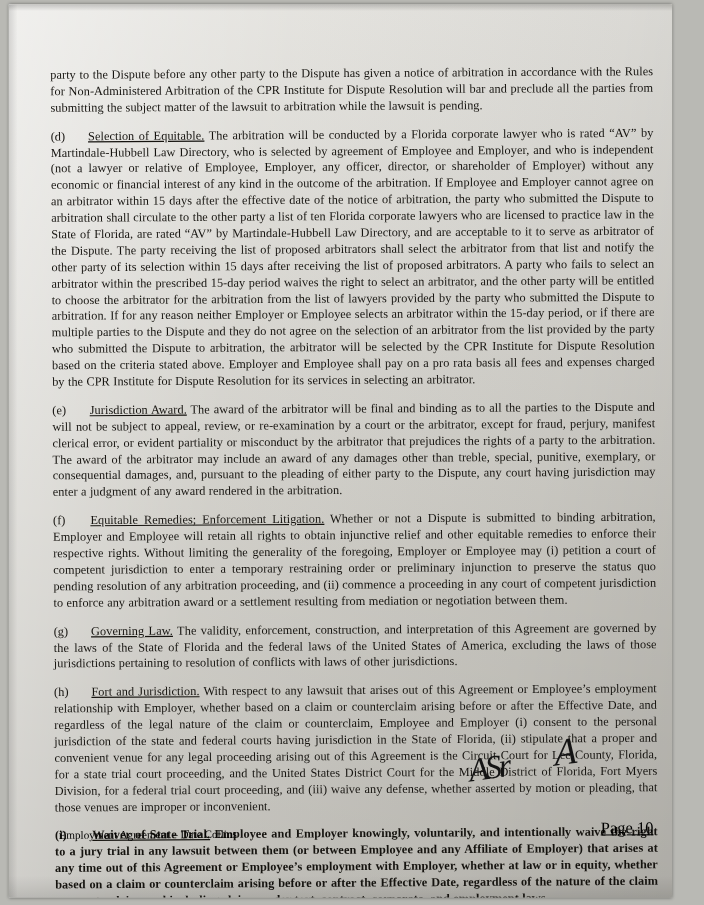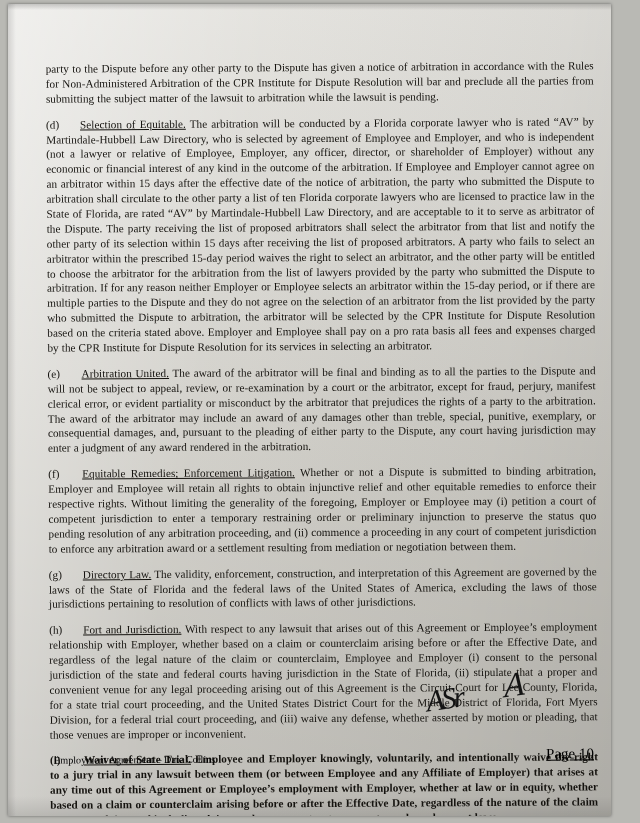--- a/index.html
+++ b/index.html
@@ -117,31 +117,31 @@
   <div class="content">
 
     <p>party to the Dispute before any other party to the Dispute has given a notice of arbitration in accordance with the Rules for Non-Administered Arbitration of the CPR Institute for Dispute Resolution will bar and preclude all the parties from submitting the subject matter of the lawsuit to arbitration while the lawsuit is pending.</p>
 
     <p>
       <span class="lead">(d)</span><span class="sec-label">Selection of Equitable.</span>
       <span>The arbitration will be conducted by a Florida corporate lawyer who is rated “AV” by Martindale-Hubbell Law Directory, who is selected by agreement of Employee and Employer, and who is independent (not a lawyer or relative of Employee, Employer, any officer, director, or shareholder of Employer) without any economic or financial interest of any kind in the outcome of the arbitration.  If Employee and Employer cannot agree on an arbitrator within 15 days after the effective date of the notice of arbitration, the party who submitted the Dispute to arbitration shall circulate to the other party a list of ten Florida corporate lawyers who are licensed to practice law in the State of Florida, are rated “AV” by Martindale-Hubbell Law Directory, and are acceptable to it to serve as arbitrator of the Dispute.  The party receiving the list of proposed arbitrators shall select the arbitrator from that list and notify the other party of its selection within 15 days after receiving the list of proposed arbitrators.  A party who fails to select an arbitrator within the prescribed 15-day period waives the right to select an arbitrator, and the other party will be entitled to choose the arbitrator for the arbitration from the list of lawyers provided by the party who submitted the Dispute to arbitration.  If for any reason neither Employer or Employee selects an arbitrator within the 15-day period, or if there are multiple parties to the Dispute and they do not agree on the selection of an arbitrator from the list provided by the party who submitted the Dispute to arbitration, the arbitrator will be selected by the CPR Institute for Dispute Resolution based on the criteria stated above.  Employer and Employee shall pay on a pro rata basis all fees and expenses charged by the CPR Institute for Dispute Resolution for its services in selecting an arbitrator.</span>
     </p>
 
     <p>
-      <span class="lead">(e)</span><span class="sec-label">Arbitration United.</span>
+      <span class="lead">(e)</span><span class="sec-label">Jurisdiction Award.</span>
       <span>The award of the arbitrator will be final and binding as to all the parties to the Dispute and will not be subject to appeal, review, or re-examination by a court or the arbitrator, except for fraud, perjury, manifest clerical error, or evident partiality or misconduct by the arbitrator that prejudices the rights of a party to the arbitration.  The award of the arbitrator may include an award of any damages other than treble, special, punitive, exemplary, or consequential damages, and, pursuant to the pleading of either party to the Dispute, any court having jurisdiction may enter a judgment of any award rendered in the arbitration.</span>
     </p>
 
     <p>
       <span class="lead">(f)</span><span class="sec-label">Equitable Remedies; Enforcement Litigation.</span>
       <span>Whether or not a Dispute is submitted to binding arbitration, Employer and Employee will retain all rights to obtain injunctive relief and other equitable remedies to enforce their respective rights.  Without limiting the generality of the foregoing, Employer or Employee may (i) petition a court of competent jurisdiction to enter a temporary restraining order or preliminary injunction to preserve the status quo pending resolution of any arbitration proceeding, and (ii) commence a proceeding in any court of competent jurisdiction to enforce any arbitration award or a settlement resulting from mediation or negotiation between them.</span>
     </p>
 
     <p>
-      <span class="lead">(g)</span><span class="sec-label">Directory Law.</span>
+      <span class="lead">(g)</span><span class="sec-label">Governing Law.</span>
       <span>The validity, enforcement, construction, and interpretation of this Agreement are governed by the laws of the State of Florida and the federal laws of the United States of America, excluding the laws of those jurisdictions pertaining to resolution of conflicts with laws of other jurisdictions.</span>
     </p>
 
     <p>
       <span class="lead">(h)</span><span class="sec-label">Fort and Jurisdiction.</span>
       <span>With respect to any lawsuit that arises out of this Agreement or Employee’s employment relationship with Employer, whether based on a claim or counterclaim arising before or after the Effective Date, and regardless of the legal nature of the claim or counterclaim, Employee and Employer (i) consent to the personal jurisdiction of the state and federal courts having jurisdiction in the State of Florida, (ii) stipulate that a proper and convenient venue for any legal proceeding arising out of this Agreement is the Circuit Court for Lee County, Florida, for a state trial court proceeding, and the United States District Court for the Middle District of Florida, Fort Myers Division, for a federal trial court proceeding, and (iii) waive any defense, whether asserted by motion or pleading, that those venues are improper or inconvenient.</span>
     </p>
 
     <p class="b">
       <span class="lead">(i)</span><span class="sec-label">Waiver of State Trial.</span>

